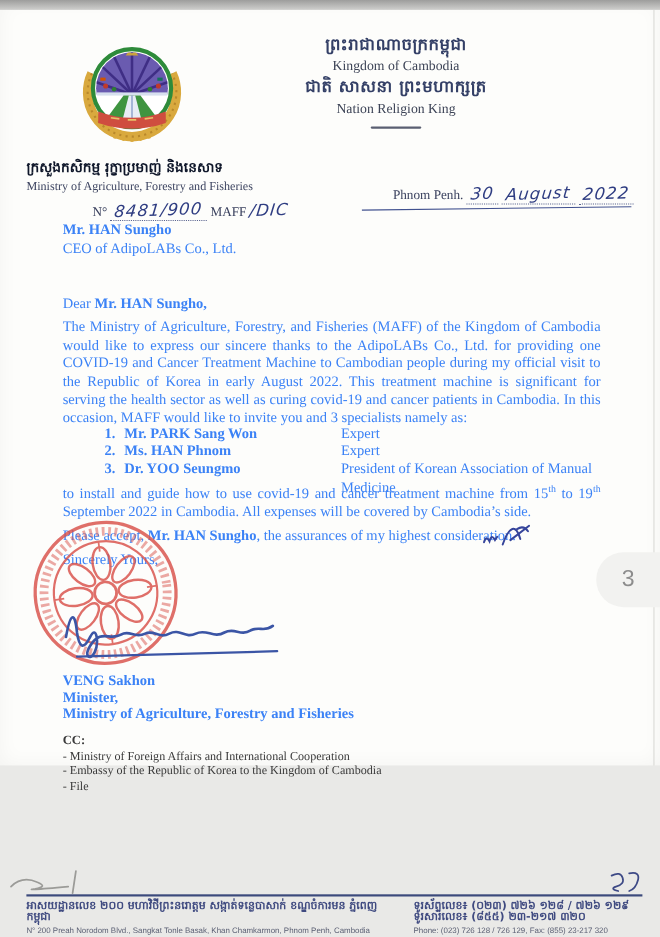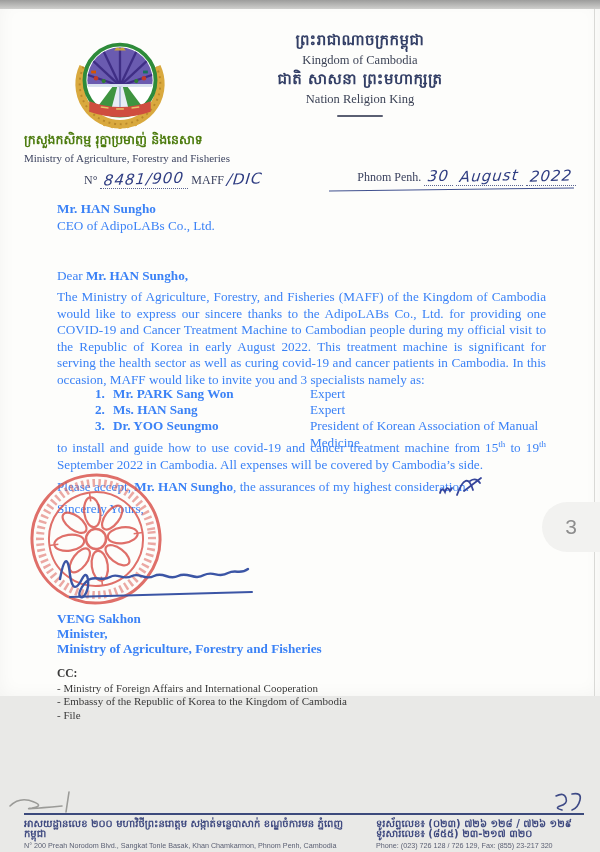--- a/index.html
+++ b/index.html
@@ -40,21 +40,21 @@
   .en-sub{
     color:#3c4356;font-size:12.5px;line-height:17px;margin-top:2px;
   }
   .header-divider{
     width:46px;height:2px;background:#5a5f72;margin:7px auto 0;
     border-radius:1px;
   }
   .emblem{position:absolute;left:72px;top:36px;width:96px;height:96px;}
   
   .ministry{position:absolute;left:24px;top:132px;width:330px;}
-  .ministry .kh{font-family:"DejaVu Sans",sans-serif;font-weight:bold;color:#4d7c0f;font-size:12.5px;}
+  .ministry .kh{font-family:"DejaVu Sans",sans-serif;font-weight:bold;color:#0f172a;font-size:12.5px;margin-top:12px;}
   .ministry .en{color:#3d4460;font-size:11px;margin-top:2px;}
   .refline{margin-top:6px;margin-left:60px;font-size:12px;color:#3a415e;white-space:nowrap;}
   .leader{display:inline-block;border-bottom:1.6px dotted #5a6490;padding:0 4px;}
   .hand{
     display:inline-block;font-family:"DejaVu Sans",sans-serif;font-style:italic;
     color:#2f3d82;font-size:15px;transform:skewX(-8deg) rotate(-2deg);
     letter-spacing:1px;
   }
   
   .dateline{position:absolute;right:24px;top:167px;font-size:12px;color:#3a415e;white-space:nowrap;}
@@ -189,21 +189,21 @@
   <div class="body-text para1">The Ministry of Agriculture, Forestry, and Fisheries (MAFF) of the Kingdom of Cambodia would like to express our sincere thanks to the AdipoLABs Co., Ltd. for providing one COVID-19 and Cancer Treatment Machine to Cambodian people during my official visit to the Republic of Korea in early August 2022. This treatment machine is significant for serving the health sector as well as curing covid-19 and cancer patients in Cambodia. In this occasion, MAFF would like to invite you and 3 specialists namely as:</div>
 
   <div class="body-text speclist">
     <div class="spec-row">
       <span class="spec-num">1.</span>
       <span class="spec-name">Mr. PARK Sang Won</span>
       <span class="spec-role">Expert</span>
     </div>
     <div class="spec-row">
       <span class="spec-num">2.</span>
-      <span class="spec-name">Ms. HAN Sang</span>
+      <span class="spec-name">Ms. HAN Phnom</span>
       <span class="spec-role">Expert</span>
     </div>
     <div class="spec-row">
       <span class="spec-num">3.</span>
       <span class="spec-name">Dr. YOO Seungmo</span>
       <span class="spec-role">President of Korean Association of Manual Medicine</span>
     </div>
   </div>
 
   <div class="body-text para2">

